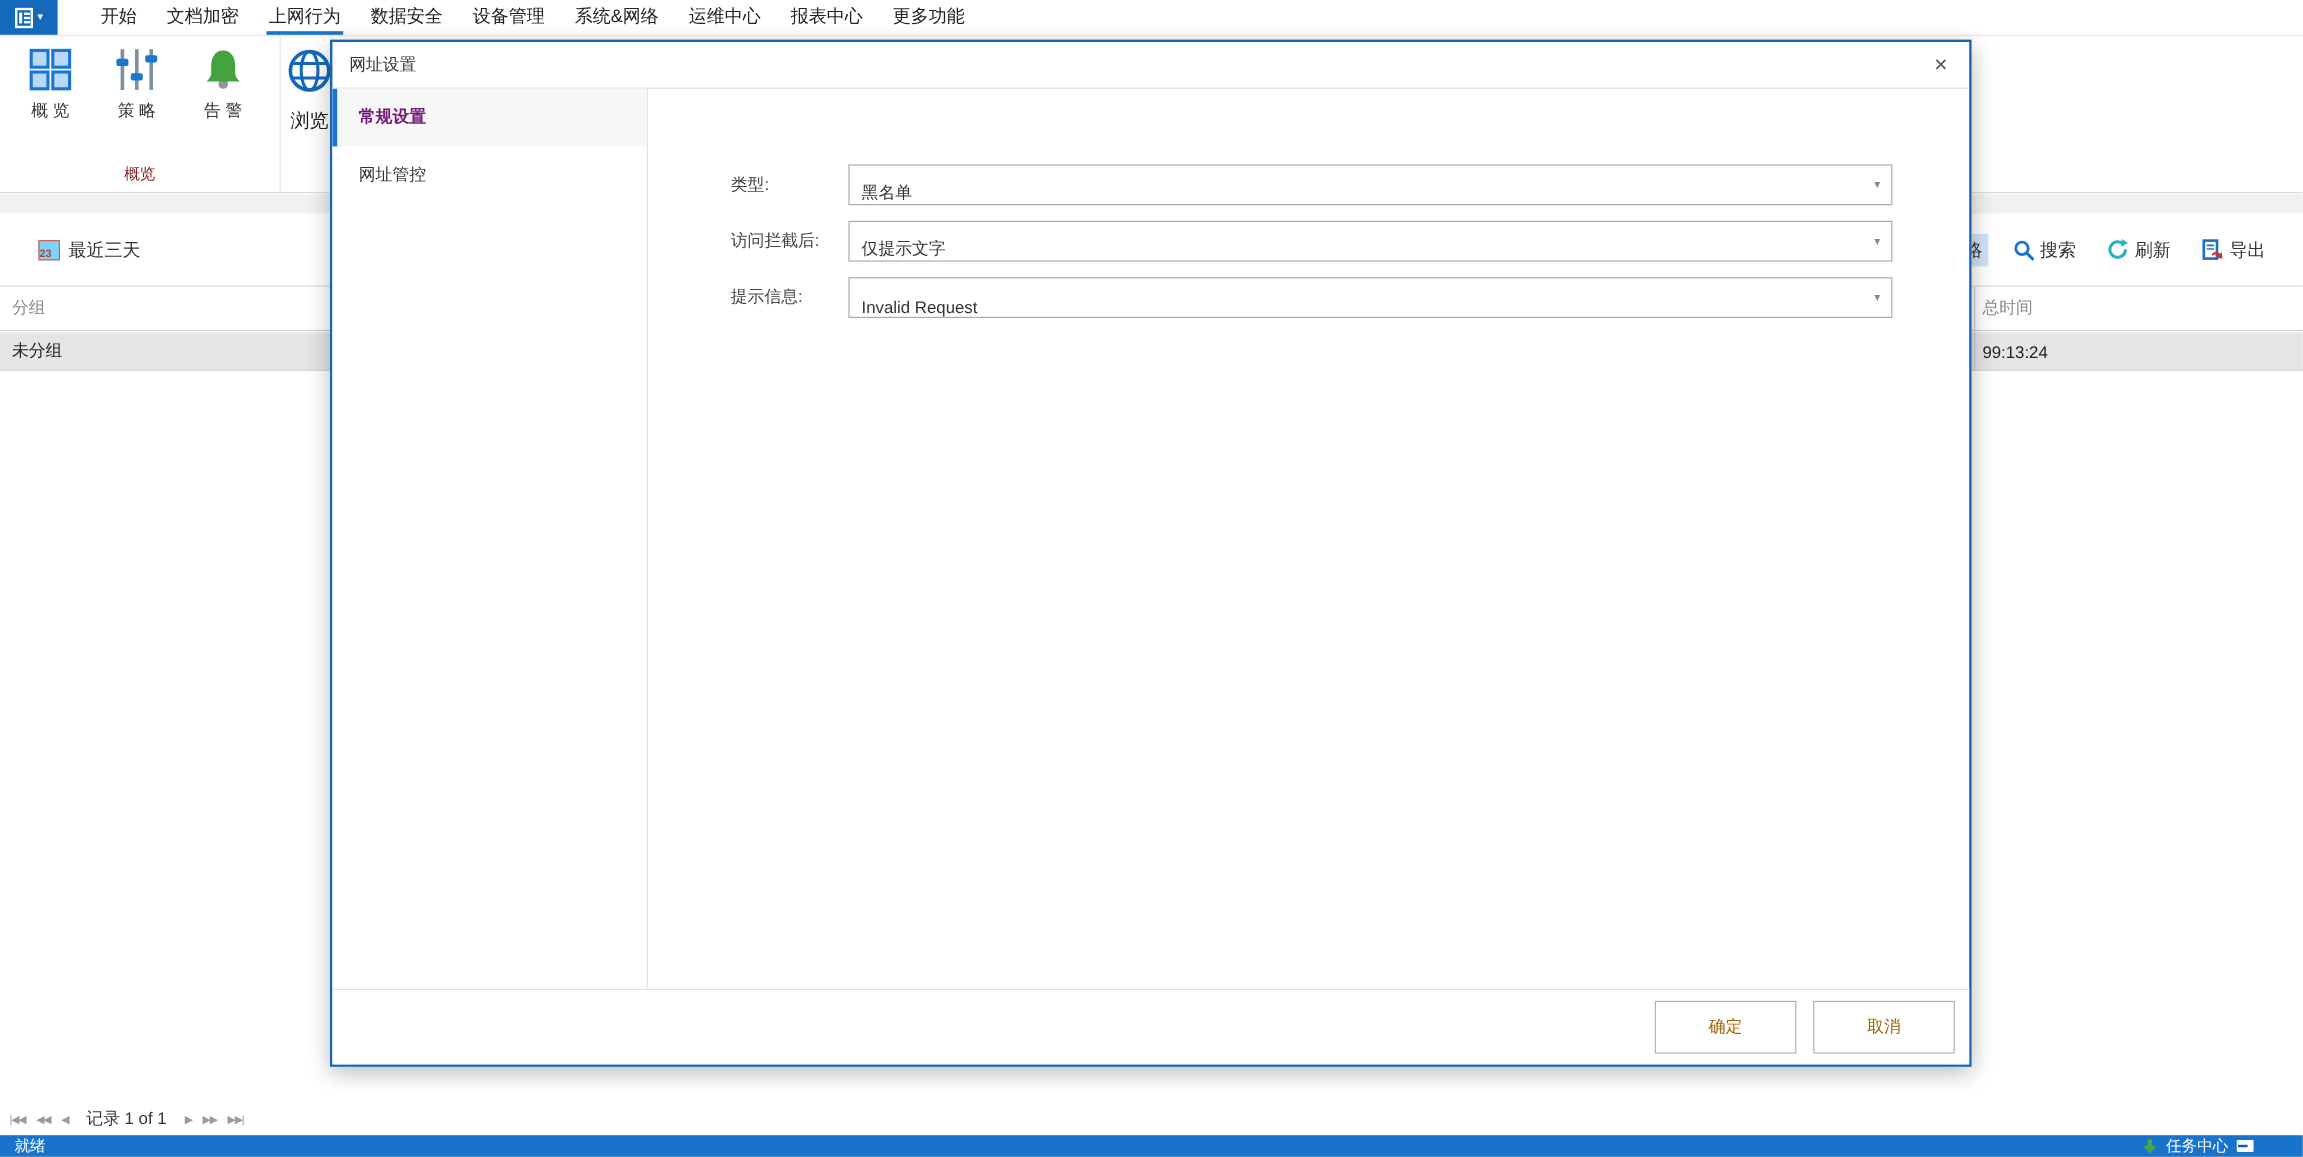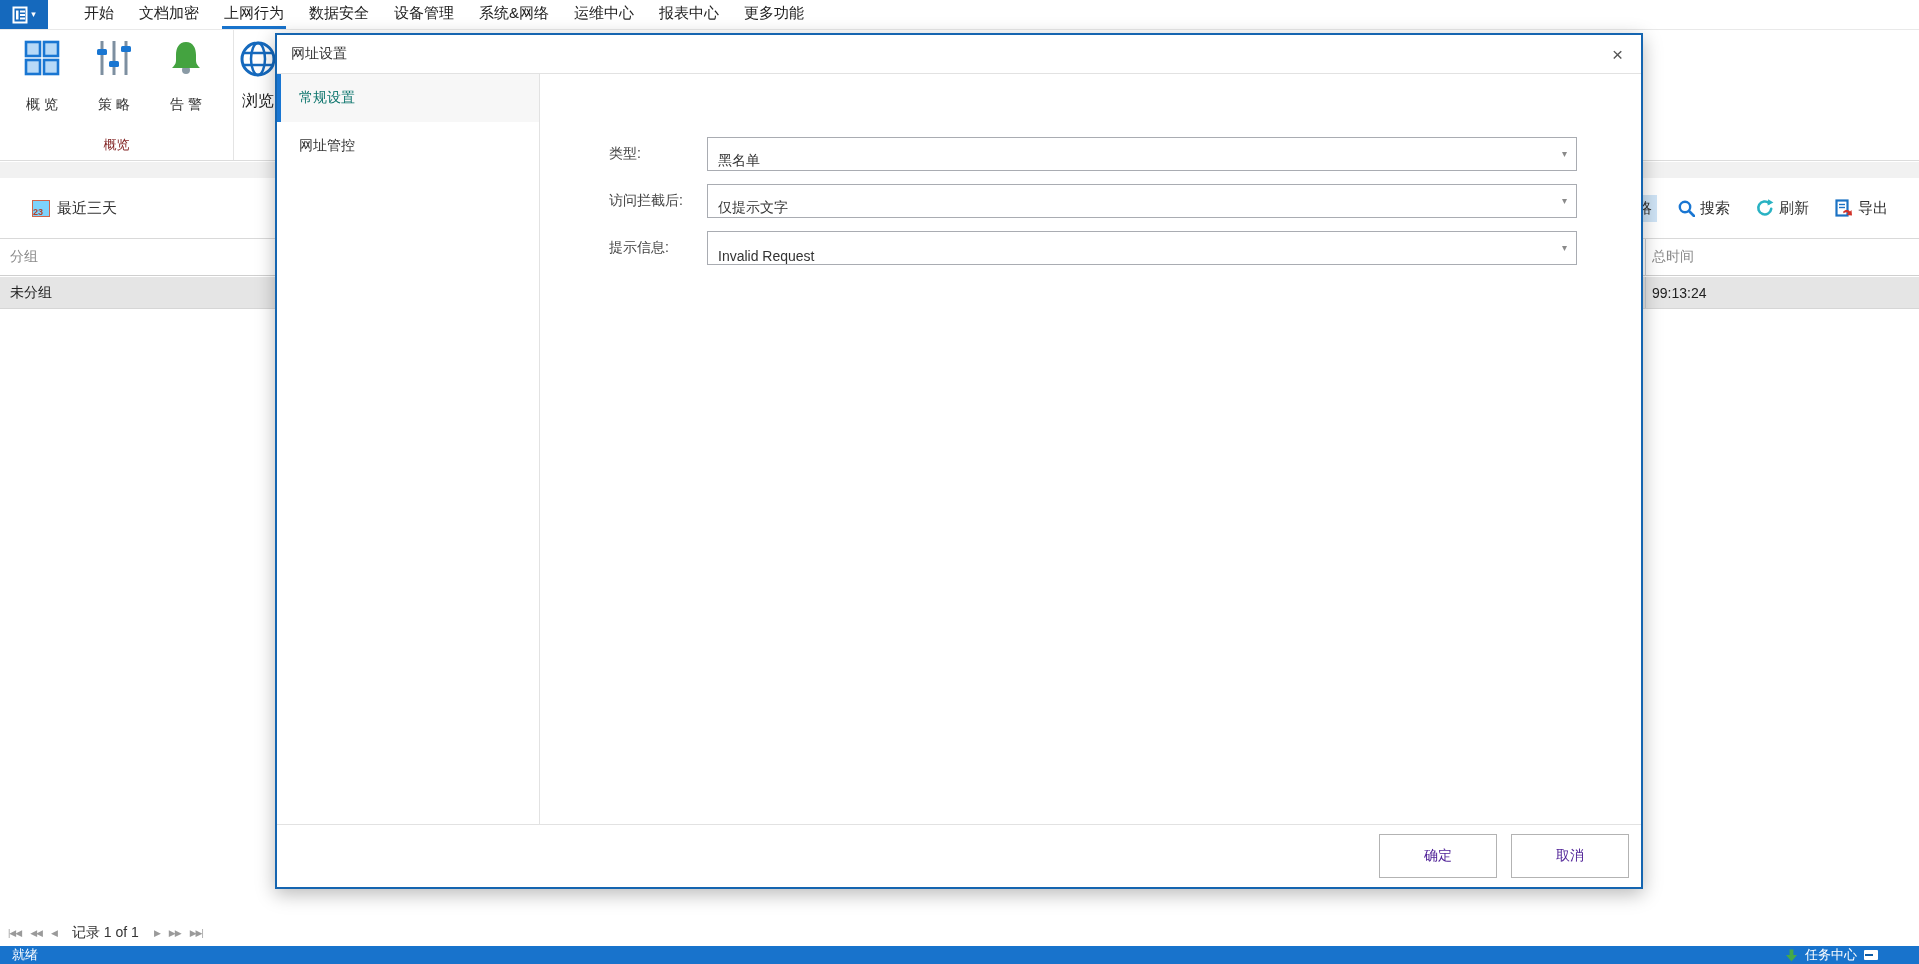--- a/index.html
+++ b/index.html
@@ -14,21 +14,21 @@
   .app-btn { width:48px; background:#1569bd; display:flex; align-items:center; justify-content:center; gap:3px; cursor:pointer; }
   .app-btn .caret { color:#fff; font-size:9px; line-height:1; }
   .menu-items { display:flex; margin-left:34px; gap:21px; align-items:stretch; }
   .menu-item { display:flex; align-items:center; font-size:15px; color:#222;
                border-bottom:3px solid transparent; padding:0 2px; cursor:pointer; }
   .menu-item.active { border-bottom-color:#1873cc; }
   
   .ribbon { position:absolute; top:30px; left:0; right:0; height:131px; background:#fff; border-bottom:1px solid #dcdcdc; }
   .ribbon-group { position:absolute; left:0; top:0; width:234px; height:100%; border-right:1px solid #e4e4e4; }
   .big-row { display:flex; padding-left:6px; padding-top:10px; }
-  .big-btn { width:72px; display:flex; flex-direction:column; align-items:center; gap:20px; cursor:pointer;text-align:center; }
+  .big-btn { width:72px; display:flex; flex-direction:column; align-items:center; gap:8px; cursor:pointer;text-align:center; }
   .big-btn .lbl { font-size:14px; color:#333; white-space:nowrap; }
   .group-label { position:absolute; bottom:6px; left:0; width:100%; text-align:center; font-size:13px; color:#7f1d1d; }
   .browse-btn { position:absolute; left:226px; top:10px; width:64px; display:flex; flex-direction:column; align-items:center; gap:13px; }
   
   .band { position:absolute; top:162px; left:0; right:0; height:16px; background:#f1f1f1; }
   .toolbar { position:absolute; top:178px; left:0; right:0; height:61px; background:#fff;
              border-bottom:1px solid #d9d9d9; display:flex; align-items:center; }
   .date-filter { display:flex; align-items:center; gap:7px; margin-left:32px; font-size:15px; color:#333; cursor:pointer; }
   .cal { width:18px; height:17px; border:1px solid #d0654a; background:#7dd3fc; }
   .cal-top { height:4px; background:#e8502a; }
@@ -57,30 +57,30 @@
   
   .dialog { position:absolute; left:275px; top:33px; width:1368px; height:856px; background:#fff;
             border:2px solid #1565b0; box-shadow:0 5px 18px rgba(0,0,0,.28); z-index:10; }
   .dlg-title { height:39px; border-bottom:1px solid #e2e2e2; display:flex; align-items:center;
                justify-content:space-between; padding:0 18px 0 14px; font-size:14px; color:#333; }
   .dlg-close { font-size:19px; color:#555; cursor:pointer; line-height:1; }
   .dlg-body { position:absolute; top:39px; left:0; right:0; bottom:63px; }
   .dlg-sidebar { position:absolute; left:0; top:0; width:263px; height:100%; border-right:1px solid #e2e2e2; background:#fff; }
   .side-item { height:48px; display:flex; align-items:center; padding-left:18px; font-size:14px; color:#333;
                border-left:4px solid transparent; cursor:pointer; }
-  .side-item.active { background:#f7f7f7; color:#0f766e; border-left-color:#1976d2; }
+  .side-item.active { background:#f7f7f7; color:#701a75; border-left-color:#1976d2;font-weight:bold; }
   .dlg-content { position:absolute; left:263px; top:0; right:0; bottom:0; padding:63px 64px 0 69px; }
   .form-row { display:flex; align-items:center; height:34px; margin-bottom:13px; }
   .form-label { width:98px; flex-shrink:0; font-size:14px; color:#444; }
   .select { flex:1; height:34px; border:1px solid #a9acb2; background:#fff; display:flex; align-items:flex-end;
             padding:0 8px 0 10px; font-size:14px; color:#333; position:relative; cursor:pointer; }
   .select .sel-arrow { position:absolute; right:9px; top:50%; transform:translateY(-52%); color:#8a8a8a; font-size:10px; }
   .dlg-footer { position:absolute; bottom:0; left:0; right:0; height:63px; border-top:1px solid #e2e2e2;
                 display:flex; align-items:center; justify-content:flex-end; gap:14px; padding-right:12px; background:#fff; }
-  .btn { width:118px; height:44px; background:#fff; border:1px solid #b3b3b3; font-size:14px; color:#4c1d95;
+  .btn { width:118px; height:44px; background:#fff; border:1px solid #b3b3b3; font-size:14px; color:#a16207;
          display:flex; align-items:center; justify-content:center; cursor:pointer; }
   svg { display:block; }
 </style>
 </head>
 <body>
 
 <div>
 
   <div class="menubar">
     <div class="app-btn">

